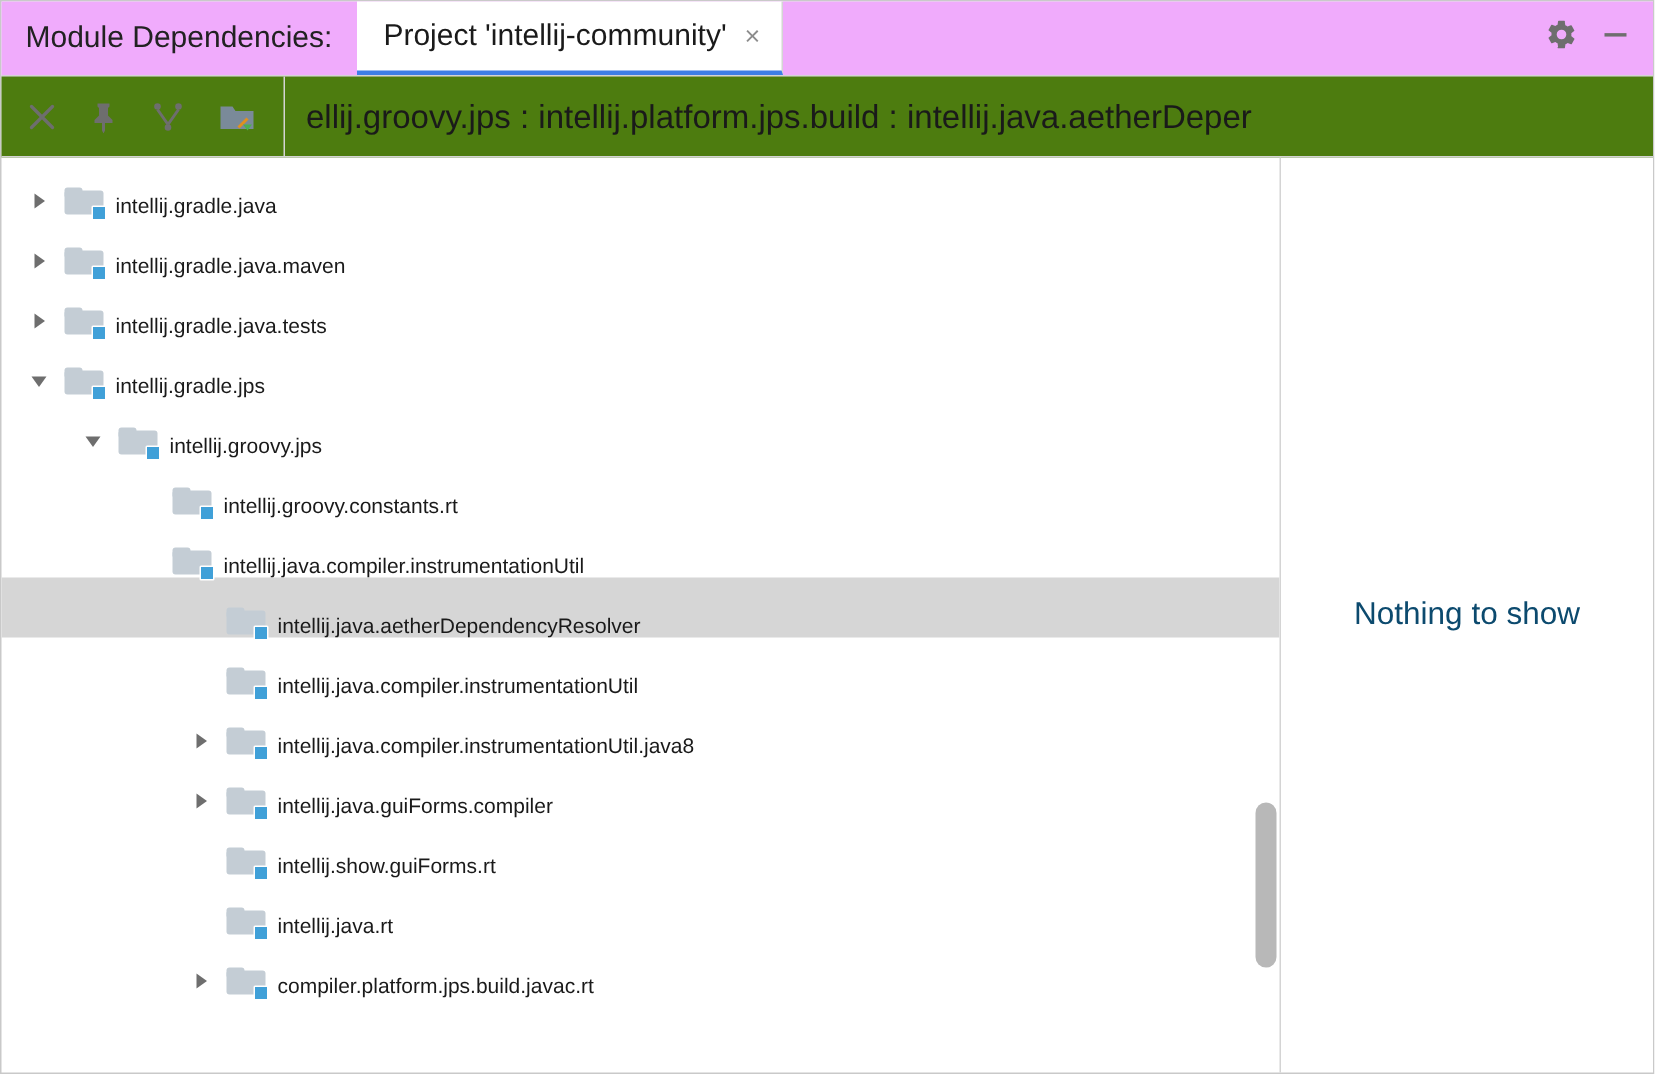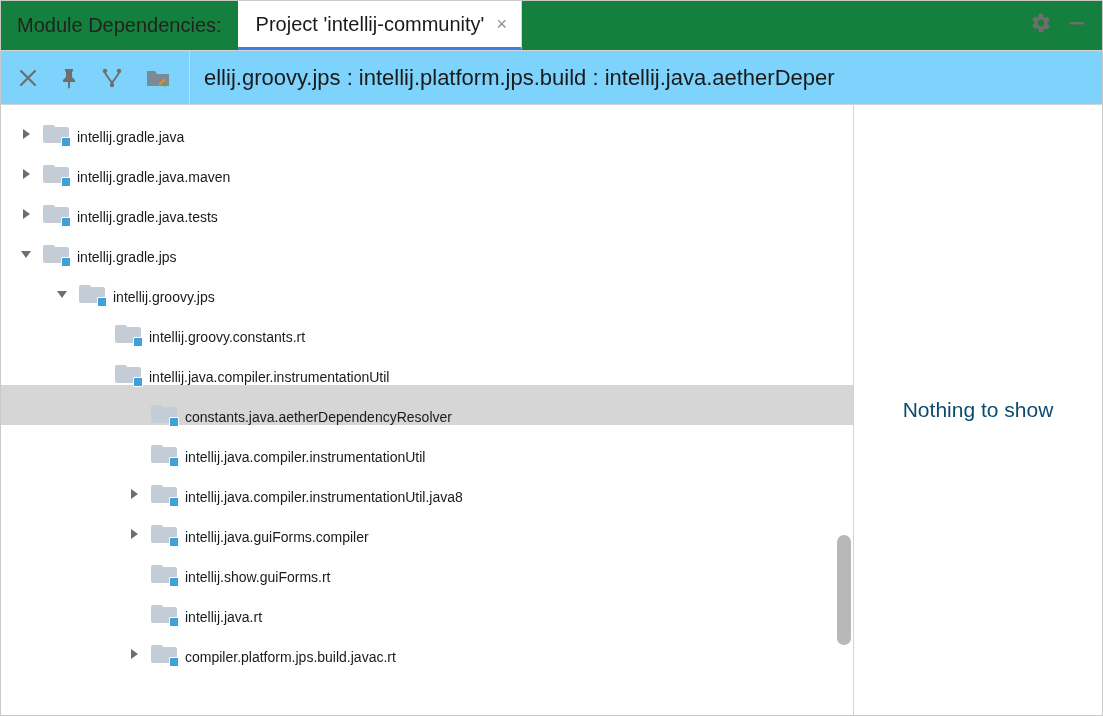--- a/index.html
+++ b/index.html
@@ -1,25 +1,25 @@
 <!DOCTYPE html>
 <html><head>
 <meta charset="utf-8">
 <style>
 html,body{margin:0;padding:0;font-family:-apple-system,"Helvetica Neue",Arial,sans-serif;font-size:20px;color:#1a1a1a;background:#fff;overflow:hidden}
 *{box-sizing:border-box}
 .window{width:1103px;height:716px;border:1px solid #c9c9c9;display:flex;flex-direction:column;background:#fff}
-.header{height:50px;flex:none;border-bottom:1px solid #d4d4d4;display:flex;align-items:stretch;background:#15803d}
+.header{height:50px;flex:none;border-bottom:1px solid #d4d4d4;display:flex;align-items:stretch;background:#f0abfc}
 .header-title{display:flex;align-items:center;padding:0 16px;color:#222;font-size:20px}
 .tab{display:flex;align-items:center;padding:0 14px 0 18px;background:#fff;border-bottom:3px solid #3e7ee8;border-right:1px solid #d4d4d4;gap:12px;font-size:20px}
 .tab span{white-space:nowrap}
 .tab .close{color:#8c8c8c;font-size:18px;font-weight:300;cursor:pointer}
 .header-spacer{flex:1}
 .header-tools{display:flex;align-items:center;gap:14px;padding:0 14px}
-.toolbar{height:54px;flex:none;border-bottom:1px solid #d4d4d4;display:flex;align-items:center;background:#7dd3fc}
+.toolbar{height:54px;flex:none;border-bottom:1px solid #d4d4d4;display:flex;align-items:center;background:#4d7c0f}
 .tbtns{display:flex;align-items:center;gap:22px;padding:0 18px}
 .tbtns svg{display:block}
 .path{flex:1;height:100%;border-left:1px solid #d4d4d4;display:flex;align-items:center;padding:0 14px;font-size:22px;color:#1a1a1a;white-space:nowrap;overflow:hidden}
 .body{flex:1;display:flex;min-height:0}
 .tree-pane{flex:1;position:relative;overflow:hidden;border-right:1px solid #d4d4d4}
 .tree{width:100%;height:100%;overflow:auto}
 .row{height:40px;display:flex;align-items:flex-end;white-space:nowrap;font-size:14px;cursor:default}
 .row.selected{background:#d6d6d6}
 .indent{display:inline-block}
 .arrow{width:22px;height:22px;flex:none;display:flex;align-items:center;justify-content:center;margin-right:6px}
@@ -184,21 +184,21 @@
             <span class="label">intellij.java.compiler.instrumentationUtil</span>
           </div>
           <div class="row selected">
             <span class="indent" style="width:122px"></span>
             <span class="arrow"></span>
             <span class="folder-ico">
               <span class="ftab"></span>
               <span class="fbody"></span>
               <span class="fmark"></span>
             </span>
-            <span class="label">constants.java.aetherDependencyResolver</span>
+            <span class="label">intellij.java.aetherDependencyResolver</span>
           </div>
           <div class="row">
             <span class="indent" style="width:122px"></span>
             <span class="arrow"></span>
             <span class="folder-ico">
               <span class="ftab"></span>
               <span class="fbody"></span>
               <span class="fmark"></span>
             </span>
             <span class="label">intellij.java.compiler.instrumentationUtil</span>

